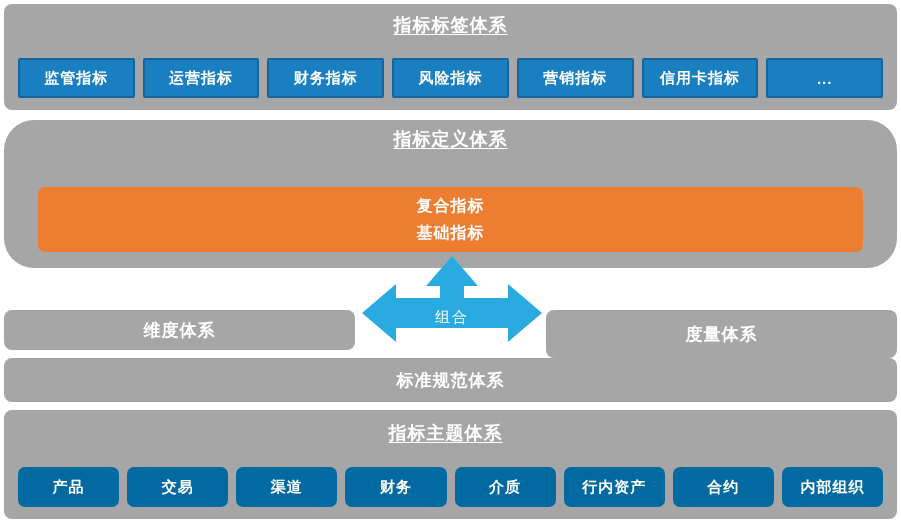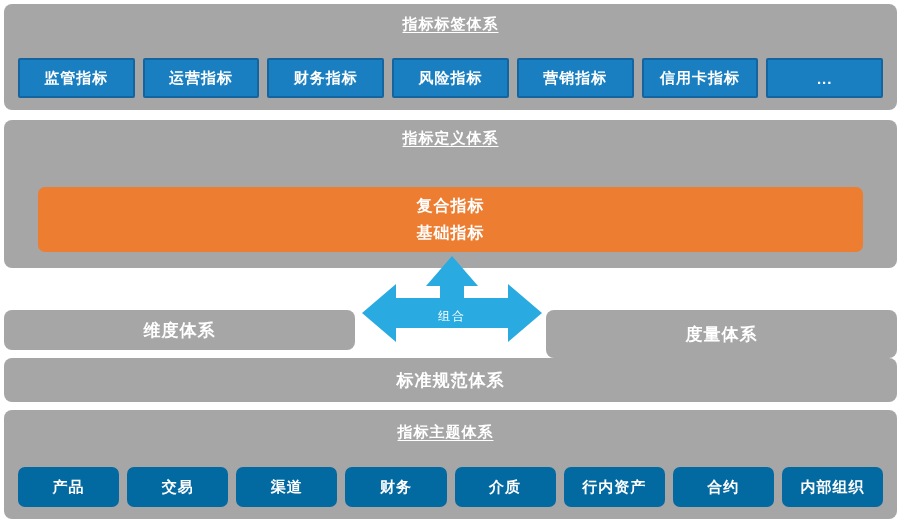--- a/index.html
+++ b/index.html
@@ -25,21 +25,21 @@
   
   .panel {
     position: absolute;
     background: #a6a6a6;
     border-radius: 8px;
     box-sizing: border-box;
   }
 
   .panel-title {
     color: #ffffff;
-    font-size: 15px;
+    font-size: 18px;
     font-weight: bold;
     text-align: center;
     text-decoration: underline;
     text-underline-offset: 3px;
     letter-spacing: 1px;
     line-height: 1;
   }
 
   
   #panel-label-system {
@@ -78,20 +78,21 @@
     letter-spacing: 1px;
     white-space: nowrap;
   }
 
   
   #panel-definition-system {
     left: 4px;
     top: 120px;
     width: 893px;
     height: 148px;
+    border-radius: 30px;
   }
   #panel-definition-system .panel-title {
     position: absolute;
     left: 0; right: 0;
     top: 10px;
   }
   .bar-orange {
     position: absolute;
     left: 34px;
     width: 825px;
@@ -183,21 +184,21 @@
   #tri-arrow svg {
     display: block;
   }
   #tri-arrow-label {
     position: absolute;
     left: 0;
     top: 52px;
     width: 180px;
     text-align: center;
     color: #ffffff;
-    font-size: 12px;
+    font-size: 15px;
     font-weight: normal;
     letter-spacing: 2px;
     pointer-events: none;
   }
 </style>
 </head>
 <body>
 
 <div class="canvas">
 

